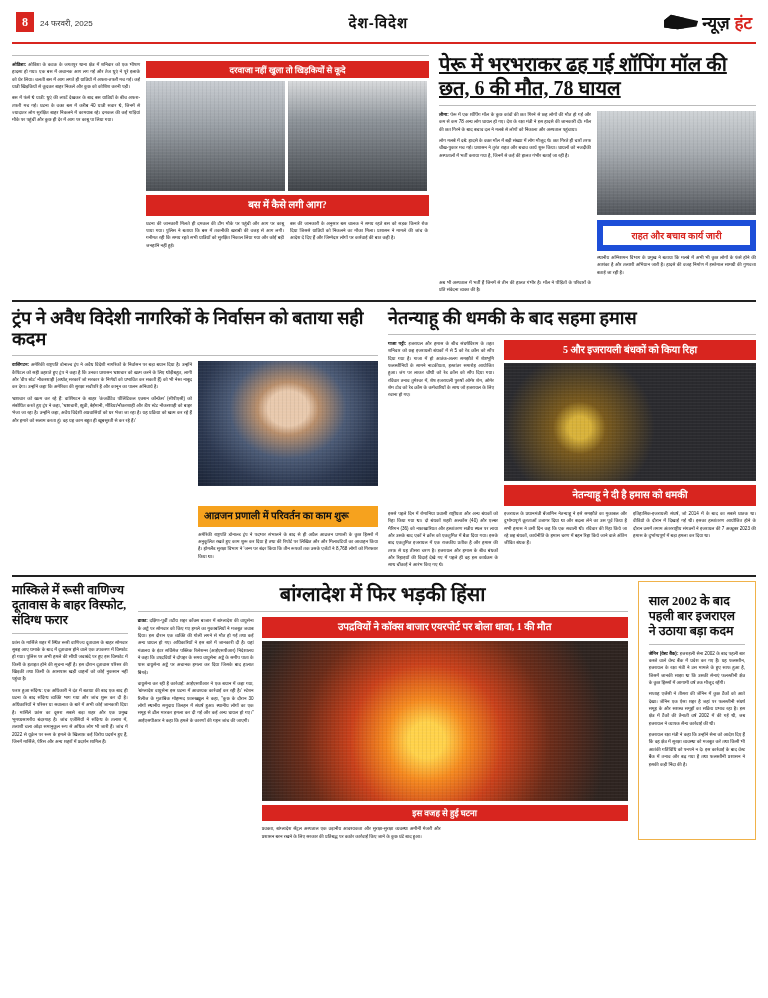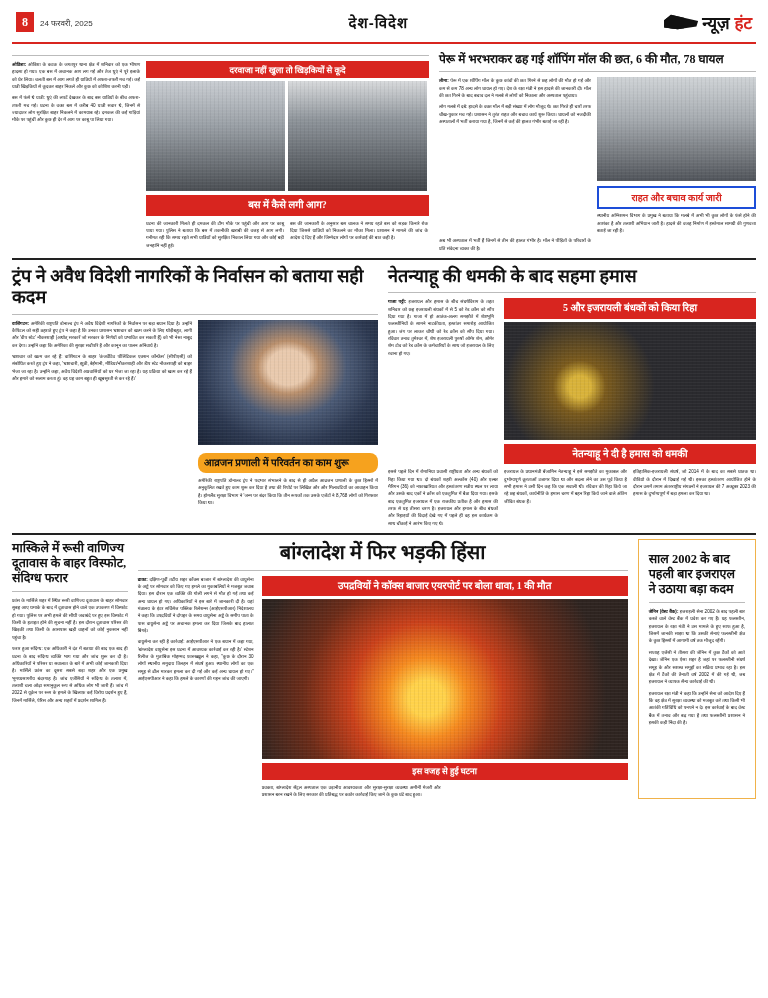--- a/index.html
+++ b/index.html
@@ -61,21 +61,21 @@
     margin: 2px 0 3px 0; font-family:"Liberation Serif", serif;
   }
 
   .redbar {
     background:#d8251f; color:#fff; font-weight:bold;
     font-size:10px; text-align:center; padding:4px 3px; line-height:1.25;
     font-family:"Liberation Serif", serif;
   }
   .redbar.small { font-size:8.5px; padding:3px; }
   .subbar {
-    border:2px solid #1d4ed8; color:#d8251f; font-weight:bold;
+    border:6px solid #1d4ed8; color:#d8251f; font-weight:bold;
     font-size:9.5px; text-align:center; padding:3px; margin:3px 0;
     font-family:"Liberation Serif", serif;
   }
   .orangebox {
     background:#f6a21e; color:#111; font-weight:bold;
     font-size:10px; padding:4px 6px; line-height:1.25;
     font-family:"Liberation Serif", serif;
   }
 
   
@@ -165,21 +165,21 @@
         <div style="width:283px;">
           <div class="row" style="gap:6px;">
             <div class="tiny" style="width:138px;">घटना की जानकारी मिलते ही दमकल की टीम मौके पर पहुंची और आग पर काबू पाया गया। पुलिस ने बताया कि बस में तकनीकी खराबी की वजह से आग लगी। गनीमत रही कि समय रहते सभी यात्रियों को सुरक्षित निकाल लिया गया और कोई बड़ी जनहानि नहीं हुई।</div>
             <div class="tiny" style="width:138px;">बस की जानकारी के अनुसार बस चालक ने समय रहते बस को सड़क किनारे रोक दिया जिससे यात्रियों को निकलने का मौका मिला। प्रशासन ने मामले की जांच के आदेश दे दिए हैं और जिम्मेदार लोगों पर कार्रवाई की बात कही है।</div>
           </div>
         </div>
       </div>
     </div>
 
     <div class="col" style="width:317px;">
-      <h2 class="head-sm" style="font-size:12px;">पेरू में भरभराकर ढह गई शॉपिंग मॉल की छत, 6 की मौत, 78 घायल</h2>
+      <h2 class="head-sm" style="font-size:20px;text-decoration:underline;">पेरू में भरभराकर ढह गई शॉपिंग मॉल की छत, 6 की मौत, 78 घायल</h2>
       <div class="hr-thin"></div>
       <div class="row" style="gap:6px;">
         <div style="width:152px;">
           <div class="tiny">
             <b>लीमा:</b>
             <span>पेरू में एक शॉपिंग मॉल के कुछ कांडों की छत गिरने से छह लोगों की मौत हो गई और कम से कम 78 अन्य लोग घायल हो गए। देश के रक्षा मंत्री ने इस हादसे की जानकारी दी। मॉल की छत गिरने के बाद बचाव दल ने मलबे से लोगों को निकाला और अस्पताल पहुंचाया।</span>
           </div>
           <div class="tiny" style="margin-top:4px;">लोग मलबे में दबे: हादसे के वक्त मॉल में बड़ी संख्या में लोग मौजूद थे। छत गिरते ही चारों तरफ चीख-पुकार मच गई। प्रशासन ने तुरंत राहत और बचाव कार्य शुरू किया। घायलों को नजदीकी अस्पतालों में भर्ती कराया गया है, जिनमें से कई की हालत गंभीर बताई जा रही है।</div>
         </div>
         <div style="width:159px;">
@@ -205,21 +205,21 @@
       <div class="row" style="gap:6px;">
         <div style="width:180px;">
           <div class="tiny">
             <b>वाशिंगटन:</b>
             <span>अमेरिकी राष्ट्रपति डोनाल्ड ट्रंप ने अवैध विदेशी नागरिकों के निर्वासन पर बड़ा बयान दिया है। उन्होंने कैपिटल को सही ठहराते हुए ट्रंप ने कहा है कि उनका प्रशासन भ्रष्टाचार को खत्म करने के लिए थोड़ीबहुत, लागी और 'डीप स्टेट' नौकरशाही (अर्थात् सरकारें जो सरकार के निर्णयों को प्रभावित कर सकती हैं) को भी नेस्त नाबूद कर देगा। उन्होंने कहा कि अमेरिका की सुरक्षा सर्वोपरि है और कानून का पालन अनिवार्य है।</span>
           </div>
           <div class="tiny" style="margin-top:4px;">भ्रष्टाचार को खत्म कर रहे हैं: वाशिंगटन के बाहर 'कंजर्वेटिव पॉलिटिकल एक्शन कॉन्फ्रेंस' (सीपीएसी) को संबोधित करते हुए ट्रंप ने कहा, 'भ्रष्टाचारी, झूठी, बेईमानी, मीडिया/नौकरशाही और डीप स्टेट नौकरशाही को बाहर भेजा जा रहा है। उन्होंने कहा, अवैध विदेशी अप्रवासियों को घर भेजा जा रहा है। यह प्रक्रिया को खत्म कर रहे हैं और हमारे को सलाम करता हूं। वह यह काम बहुत ही खूबसूरती से कर रहे हैं।'</div>
         </div>
         <div style="width:180px;">
           <div class="ph portrait ph-grain" style="width:180px;height:125px;"></div>
-          <div class="orangebox" style="margin-top:8px;border-radius:8px;">आव्रजन प्रणाली में परिवर्तन का काम शुरू</div>
+          <div class="orangebox" style="margin-top:20px;">आव्रजन प्रणाली में परिवर्तन का काम शुरू</div>
           <div class="tiny" style="margin-top:4px;">अमेरिकी राष्ट्रपति डोनाल्ड ट्रंप ने पदभार संभालने के बाद से ही अप्रैल आव्रजन प्रणाली के कुछ हिस्सों में अनुकूलित रखते हुए काम शुरू कर दिया है तथा की रिपोर्ट पर लिखित और और मिलावटियों का आवाहन किया है। होमलैंड सुरक्षा विभाग ने 'जन्म पर बंदर किया कि तीन रूपकों तक उसके एजेंटों ने 8,768 लोगों को गिरफ्तार किया था।</div>
         </div>
       </div>
     </div>
 
     <div class="col" style="width:368px;">
       <h1 class="head" style="font-size:18px;">नेतन्याहू की धमकी के बाद सहमा हमास</h1>
       <div class="hr-thin"></div>
       <div class="row" style="">
         <div style="width:110px;">

